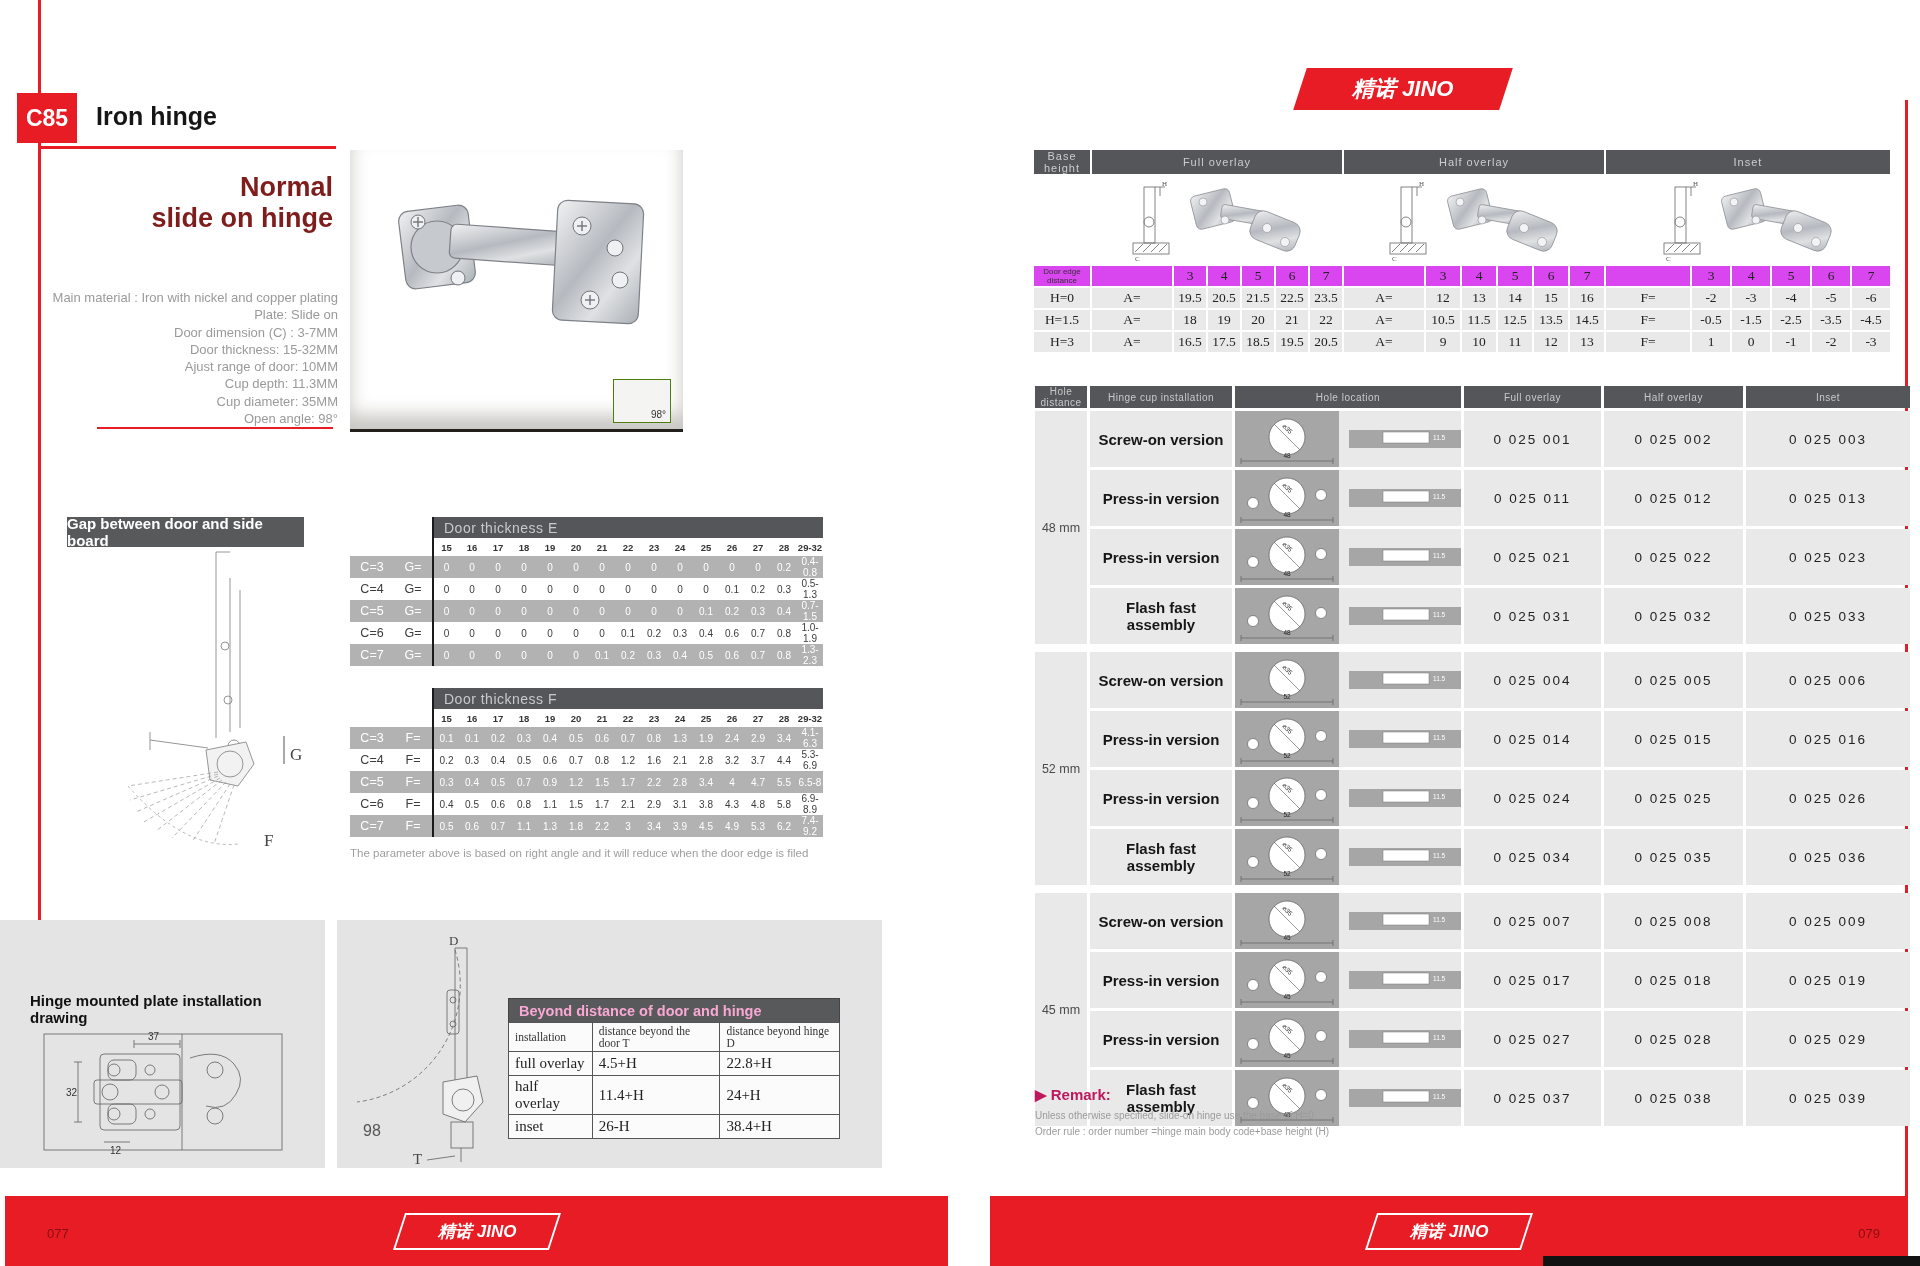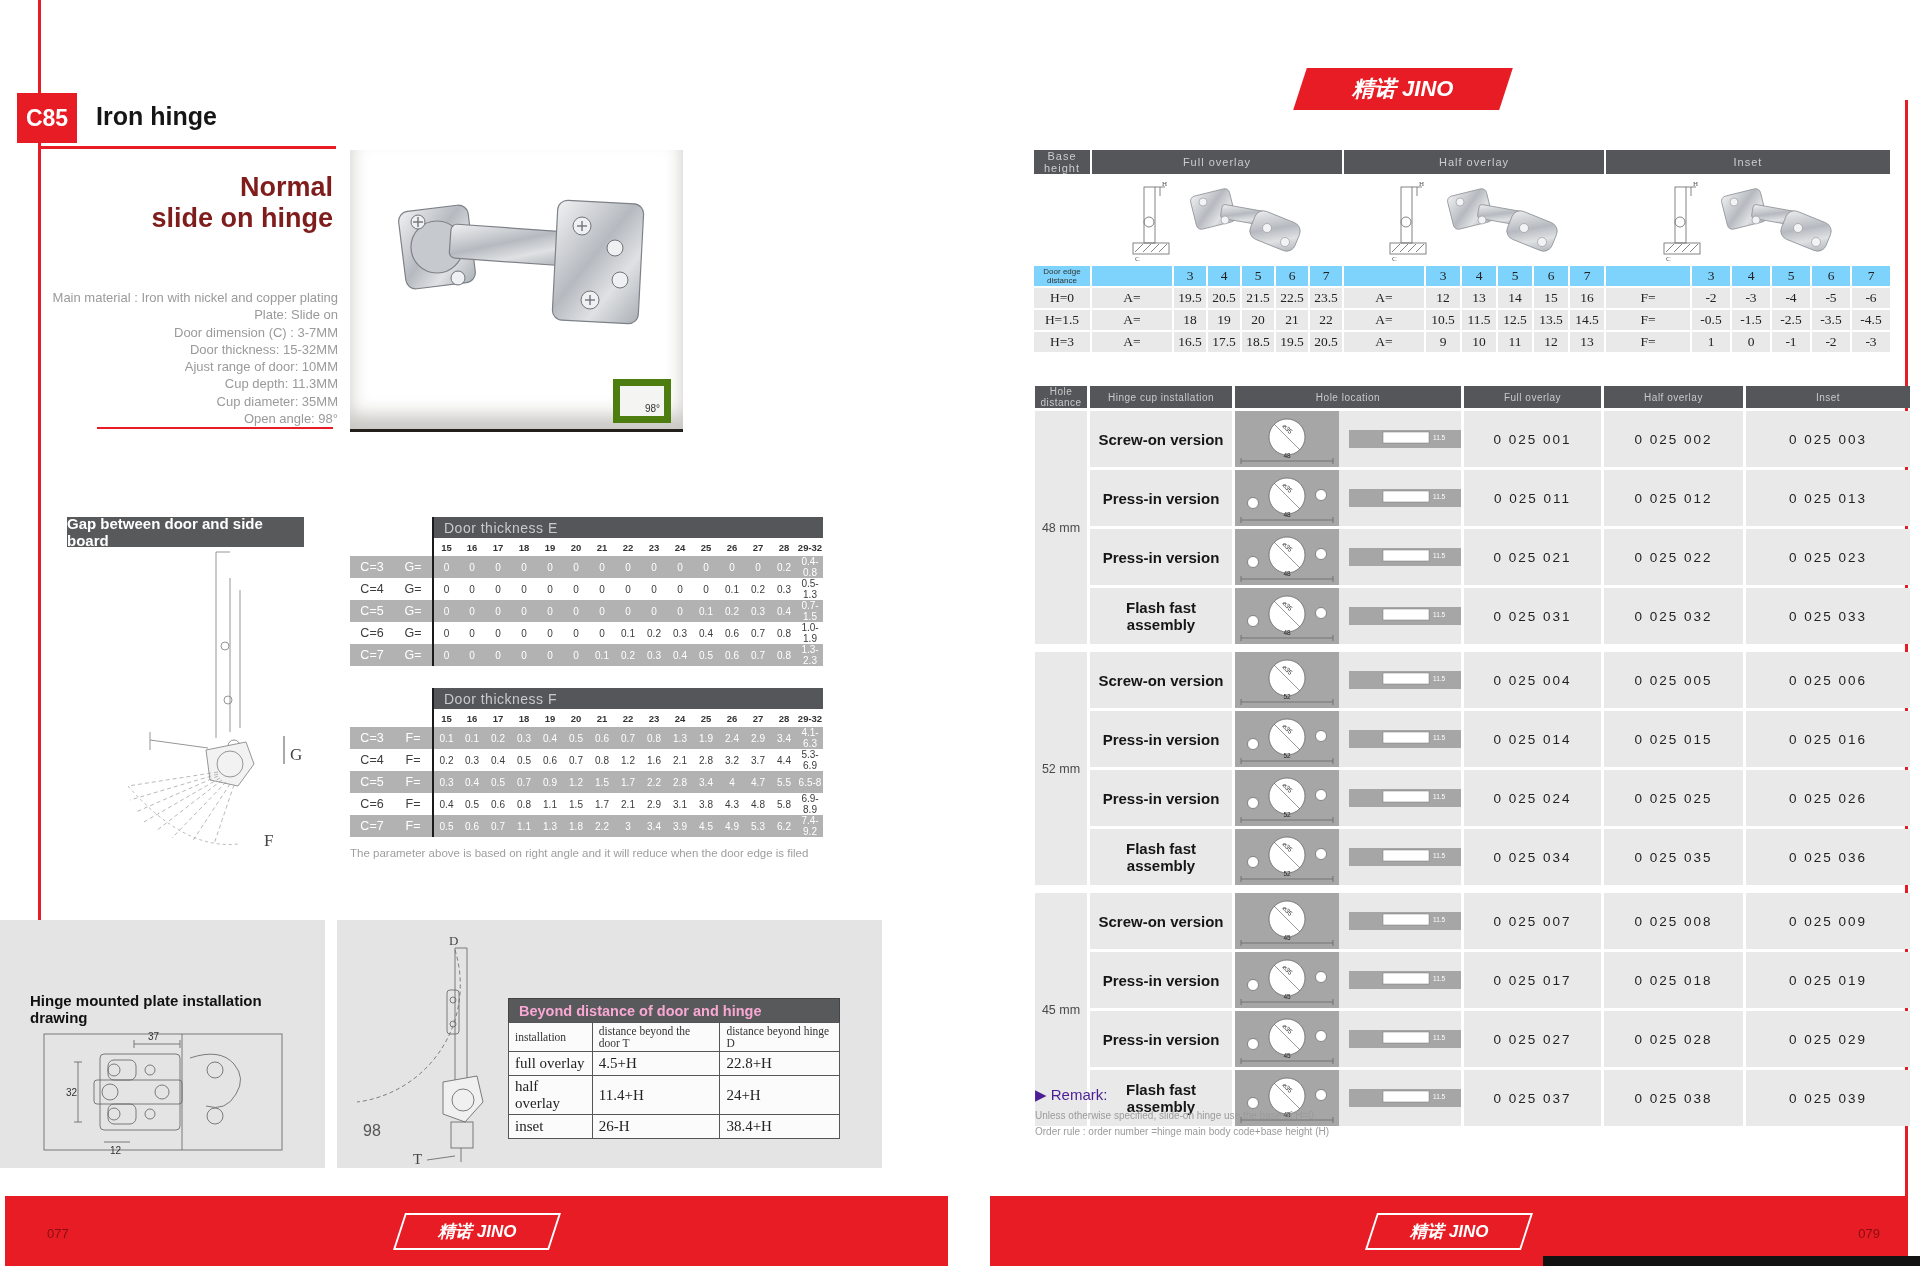--- a/index.html
+++ b/index.html
@@ -27,21 +27,21 @@
   #specs{left:40px;top:289px;width:298px;text-align:right;font-size:13px;line-height:1.33;color:#9a9a9a;}
   #specs-underline{left:97px;top:427px;width:236px;height:2px;background:var(--red);}
 
   
   #photo{left:350px;top:150px;width:333px;height:282px;
      background:
        repeating-linear-gradient(90deg, rgba(120,90,50,.10) 0 3px, rgba(255,255,255,0) 3px 14px),
        linear-gradient(90deg,#cdb злат692 0,#d8c5a2 28%,#c4a87e 54%,#8a7454 54.6%,#d9c7a6 55.4%,#cfb993 78%,#c1a67c 100%);
      border-bottom:3px solid #23201c;box-shadow:inset 0 -14px 18px rgba(40,30,15,.25);}
   #photo-badge{position:absolute;right:12px;bottom:6px;width:58px;height:44px;background:#f4f4f2;
-     border:7px solid #4d7c0f;display:flex;align-items:flex-end;justify-content:flex-end;
+     border:1px solid #4d7c0f;display:flex;align-items:flex-end;justify-content:flex-end;
      padding:2px 4px;font-size:10px;color:#333;}
 
   
   #gap-label{left:67px;top:517px;width:237px;height:30px;background:#58595b;color:#fff;
      font-weight:bold;font-size:15px;display:flex;align-items:center;justify-content:center;}
   #gap-draw{left:88px;top:550px;}
 
   
   #tableE{left:350px;top:517px;}
   #tableF{left:350px;top:688px;}
@@ -92,38 +92,38 @@
   #black-strip{left:1543px;top:1256px;width:377px;height:10px;background:#121212;}
 
   
   #base-table{left:1032px;top:148px;}
   table.base{border-collapse:separate;border-spacing:2px;table-layout:fixed;}
   table.base td{background:var(--cellgray);text-align:center;font-family:"Liberation Serif",serif;
       font-size:13.5px;color:#222;height:20px;padding:0;overflow:hidden;}
   table.base td.dk{background:var(--dark);color:#cdcdcd;font-family:"Liberation Sans",sans-serif;
       font-size:11px;height:22px;letter-spacing:1px;margin-left:24px;}
   table.base td.imgw{background:#fff;height:88px;vertical-align:middle;}
-  table.base td.de{background:#7dd3fc;}
+  table.base td.de{background:#d946ef;}
   table.base td.del{font-family:"Liberation Sans",sans-serif;font-size:8px;color:#333;}
   .bimg{display:flex;align-items:center;justify-content:center;gap:14px;}
 
   
   #order-table{left:1032px;top:383px;}
   table.order{border-collapse:separate;border-spacing:3px;table-layout:fixed;}
   table.order td{background:var(--cellgray);text-align:center;padding:0;height:52px;overflow:hidden;}
   table.order td.dk{background:var(--dark);color:#c9c9c9;font-size:10px;height:20px;letter-spacing:.5px;}
   table.order td.dist{font-size:12.5px;color:#4a4a4a;}
   table.order td.ver{font-size:15px;font-weight:bold;color:#161616;}
   table.order td.ord{font-size:13.5px;color:#222;letter-spacing:2px;}
   table.order tr.sp td{background:transparent;height:2px;}
   .holewrap{display:flex;align-items:center;justify-content:center;gap:10px;}
 
   
   #remark{left:1035px;top:1086px;width:600px;}
-  #remark .remark-title{font-size:15px;font-weight:normal;color:#4c1d95;margin-bottom:4px;}
+  #remark .remark-title{font-size:15px;font-weight:bold;color:#be185d;margin-bottom:4px;}
   #remark .rline{font-size:10px;color:#9b9b9b;line-height:1.55;}
 </style>
 </head>
 <body>
 
 <div class="sheet">
 
   <div class="abs" id="vline-left"></div>
 
   <div class="abs" id="c85-box">

